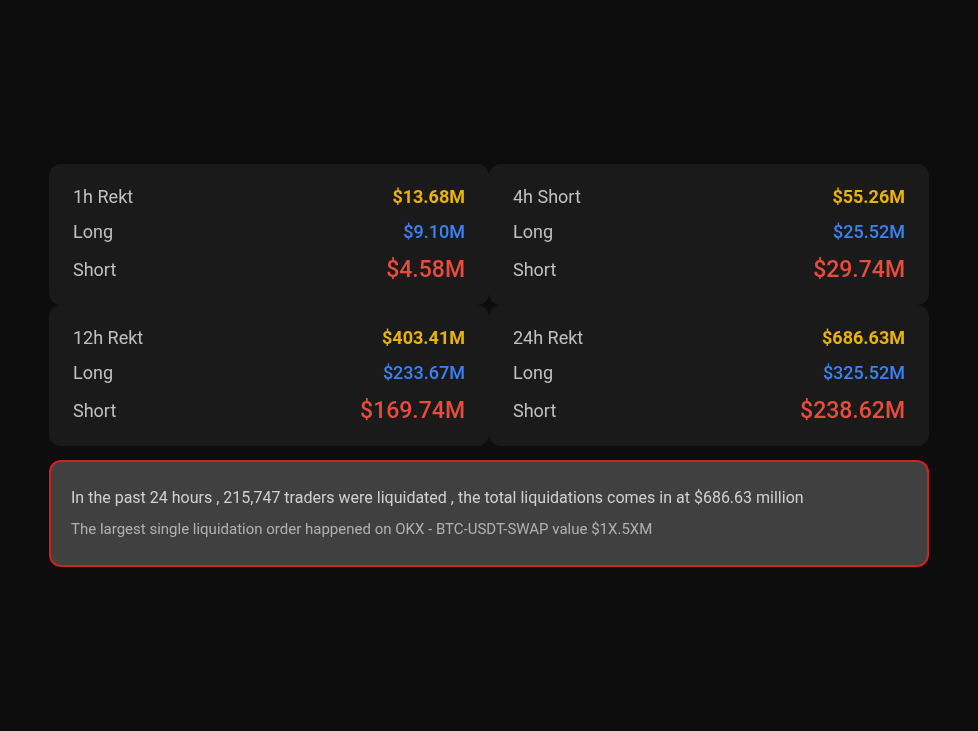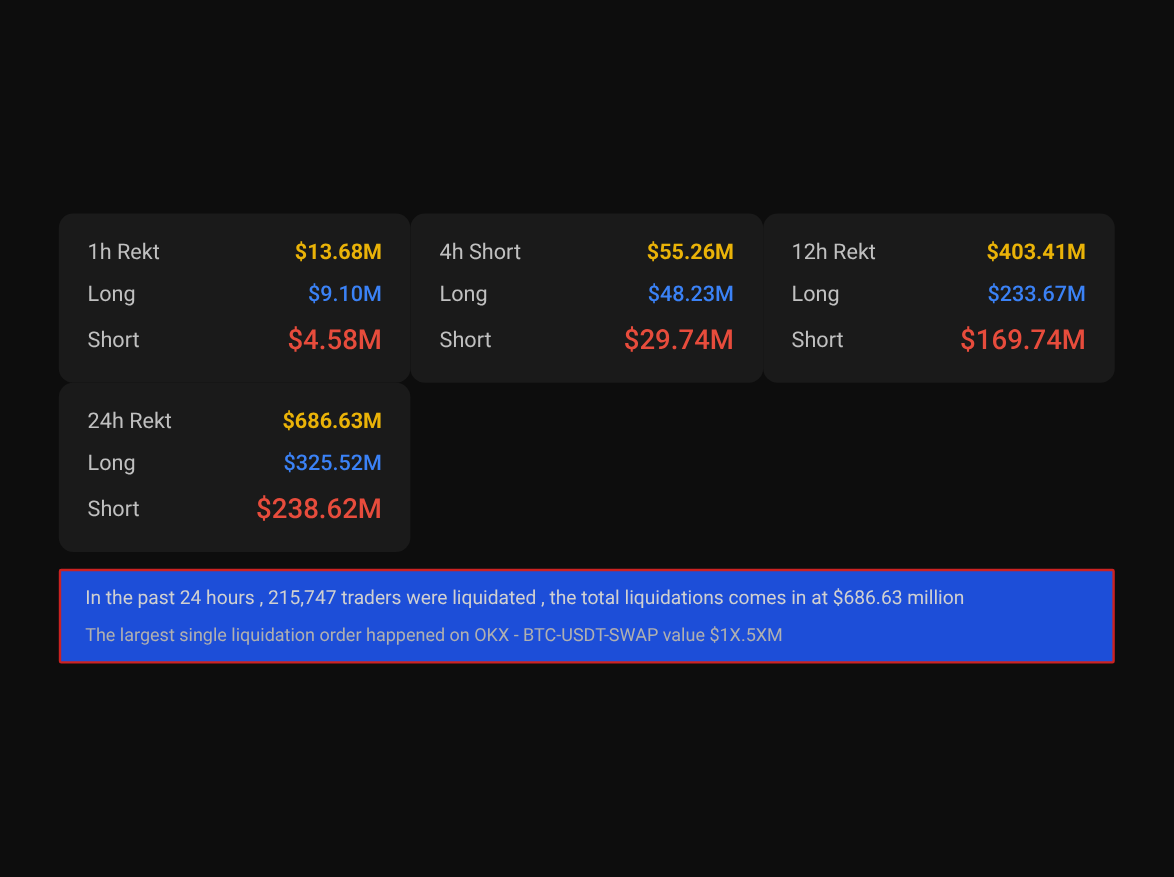--- a/index.html
+++ b/index.html
@@ -18,21 +18,21 @@
       font-family: -apple-system, BlinkMacSystemFont, 'Segoe UI', Roboto, sans-serif;
     }
 
     .container {
       width: 920px;
       padding: 20px;
     }
 
     .grid {
       display: grid;
-      grid-template-columns: 1fr 1fr 1fr;
+      grid-template-columns: 1fr 1fr;
       margin-bottom: 14px;
     }
 
     .card {
       background-color: #1a1a1a;
       border-radius: 12px;
       padding: 22px 24px;
     }
 
     .card-row {
@@ -64,24 +64,24 @@
       font-weight: 500;
     }
 
     .value-red {
       color: #e74c3c;
       font-size: 23px;
       font-weight: 500;
     }
 
     .info-box {
-      background-color: #1d4ed8;
+      background-color: #404040;
       border: 2px solid #cc2222;
-      border-radius: 2px;
-      padding: 10px 20px;
+      border-radius: 12px;
+      padding: 24px 20px;
     }
 
     .info-text {
       color: #d0d0d0;
       font-size: 16px;
       line-height: 1.5;
       font-weight: 400;
     }
 
     .info-text-secondary {
@@ -110,21 +110,21 @@
         <span class="value-red">$4.58M</span>
       </div>
     </div>
       <div class="card">
       <div class="card-row">
         <span class="label">4h Short</span>
         <span class="value-white">$55.26M</span>
       </div>
       <div class="card-row">
         <span class="label">Long</span>
-        <span class="value-green">$48.23M</span>
+        <span class="value-green">$25.52M</span>
       </div>
       <div class="card-row">
         <span class="label">Short</span>
         <span class="value-red">$29.74M</span>
       </div>
     </div>
       <div class="card">
       <div class="card-row">
         <span class="label">12h Rekt</span>
         <span class="value-white">$403.41M</span>

